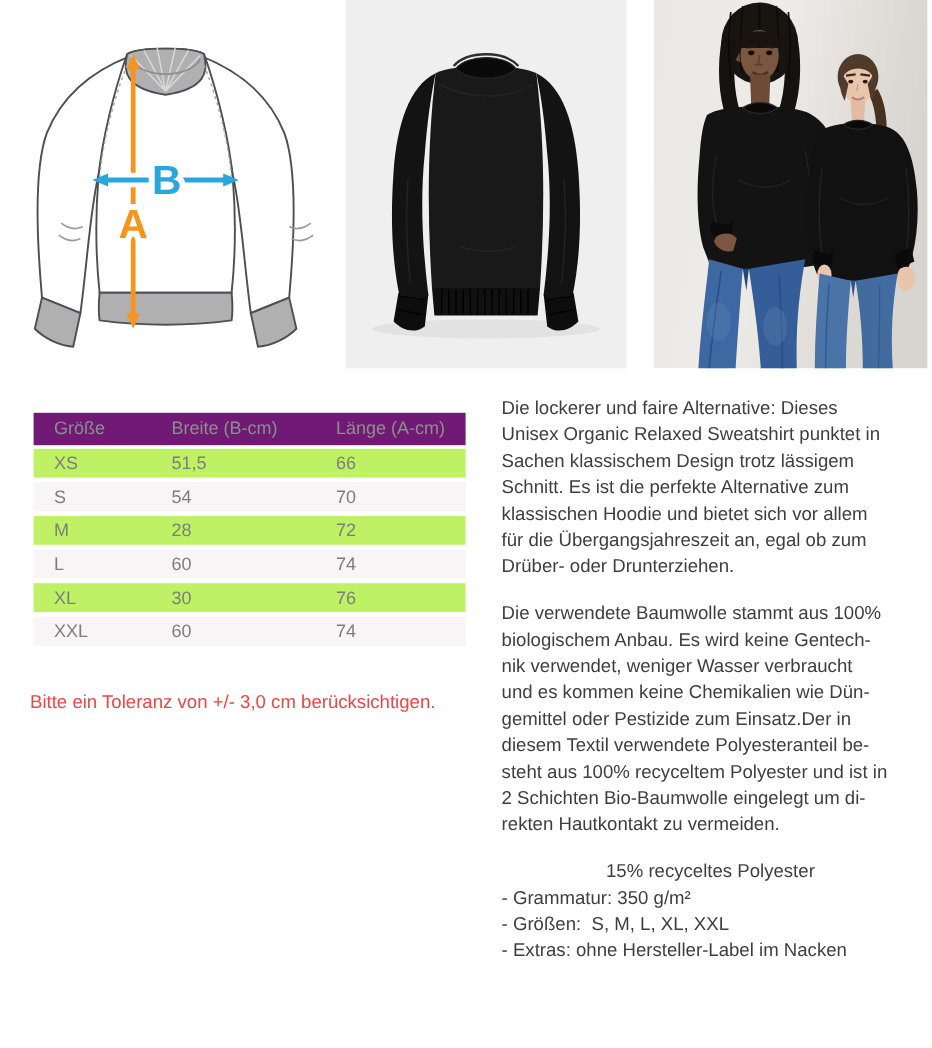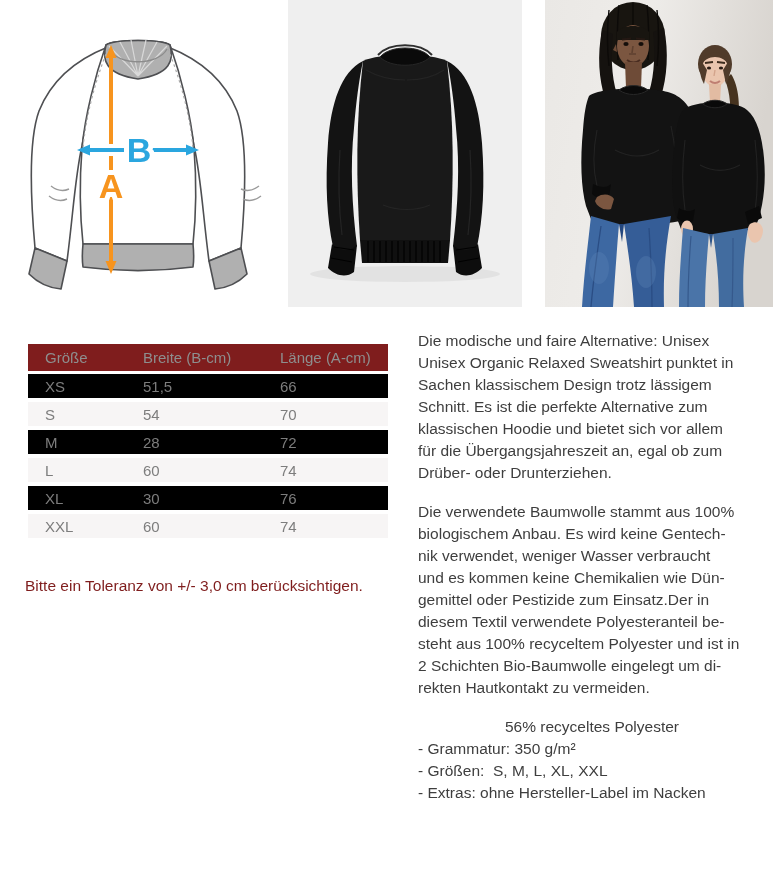--- a/index.html
+++ b/index.html
@@ -17,28 +17,28 @@
   .accent-a{fill:#F7941E;}
   .accent-b{fill:#2AA6DF;}
   .dim-label{
     font-family:"Liberation Sans",sans-serif;font-weight:bold;font-size:34px;
     paint-order:stroke;stroke:#ffffff;stroke-width:10px;stroke-linejoin:round;
   }
 
   
   .size-table{position:absolute;left:28px;top:344px;width:360px;font-size:15px;}
   .t-row{display:flex;align-items:center;height:24px;margin-bottom:4px;color:#7d7d7d;}
-  .t-head{height:27px;margin-bottom:3px;background:#7f1d1d;color:#8e8e8e;}
-  .row-a{background:#000000;}
+  .t-head{height:27px;margin-bottom:3px;background:#701a75;color:#8e8e8e;}
+  .row-a{background:#bef264;}
   .row-b{background:#f7f5f5;}
   .c1{width:98px;padding-left:17px;}
   .c2{width:137px;}
   .c3{flex:1;}
 
-  .tolerance{position:absolute;left:25px;top:577px;font-size:15.5px;color:#7f1d1d;}
+  .tolerance{position:absolute;left:25px;top:577px;font-size:15.5px;color:#ef4444;}
 
   
   .description{position:absolute;left:418px;top:330px;width:352px;
     font-size:15.5px;line-height:22px;color:#3e3e3e;}
   .para{white-space:pre-wrap;margin:0 0 17px 0;}
   .specs{margin-top:0;}
   .spec-line{white-space:pre-wrap;}
   .spec-line.indent{padding-left:87px;}
 </style>
 </head>
@@ -260,37 +260,37 @@
     <div class="t-row row-b">
       <div class="c1">XXL</div>
       <div class="c2">60</div>
       <div class="c3">74</div>
     </div>
   </div>
 
   <div class="tolerance">Bitte ein Toleranz von +/- 3,0 cm berücksichtigen.</div>
 
   <div class="description">
-    <p class="para">Die modische und faire Alternative: Unisex
+    <p class="para">Die lockerer und faire Alternative: Dieses
 Unisex Organic Relaxed Sweatshirt punktet in
 Sachen klassischem Design trotz lässigem
 Schnitt. Es ist die perfekte Alternative zum
 klassischen Hoodie und bietet sich vor allem
 für die Übergangsjahreszeit an, egal ob zum
 Drüber- oder Drunterziehen.</p>
     <p class="para">Die verwendete Baumwolle stammt aus 100%
 biologischem Anbau. Es wird keine Gentech-
 nik verwendet, weniger Wasser verbraucht
 und es kommen keine Chemikalien wie Dün-
 gemittel oder Pestizide zum Einsatz.Der in
 diesem Textil verwendete Polyesteranteil be-
 steht aus 100% recyceltem Polyester und ist in
 2 Schichten Bio-Baumwolle eingelegt um di-
 rekten Hautkontakt zu vermeiden.</p>
     <div class="specs">
-      <div class="spec-line indent">56% recyceltes Polyester</div>
+      <div class="spec-line indent">15% recyceltes Polyester</div>
       <div class="spec-line">- Grammatur: 350 g/m²</div>
       <div class="spec-line">- Größen:  S, M, L, XL, XXL</div>
       <div class="spec-line">- Extras: ohne Hersteller-Label im Nacken</div>
     </div>
   </div>
 
 </div>
 
 </body></html>

